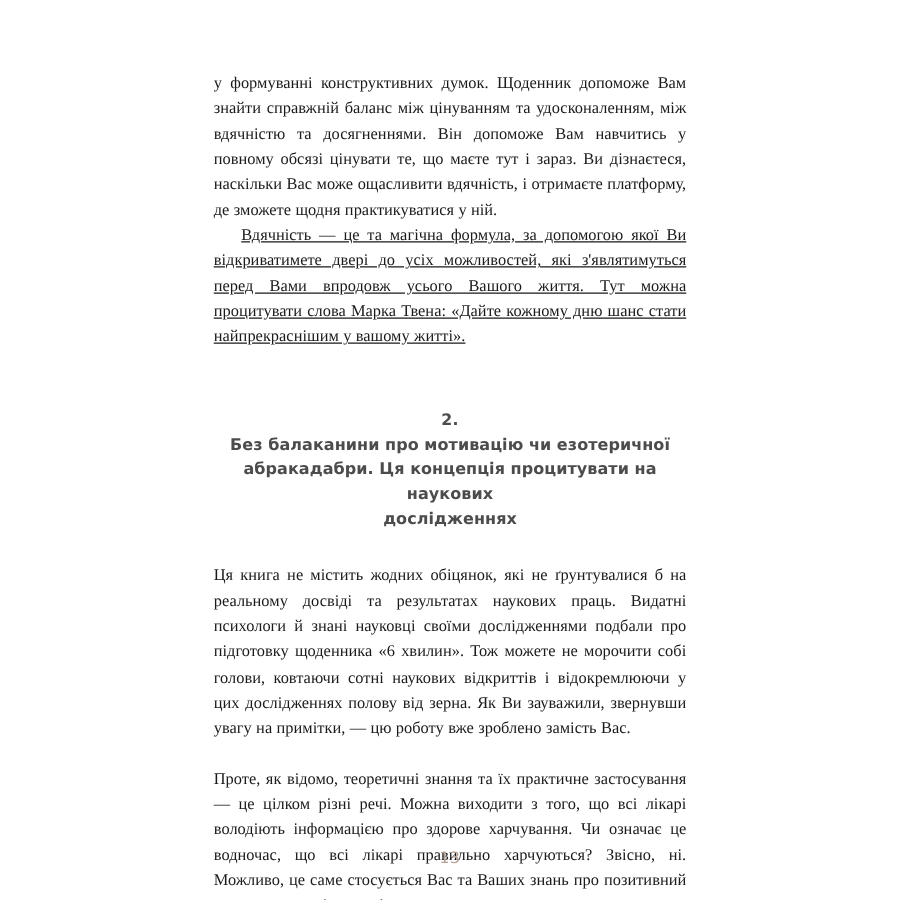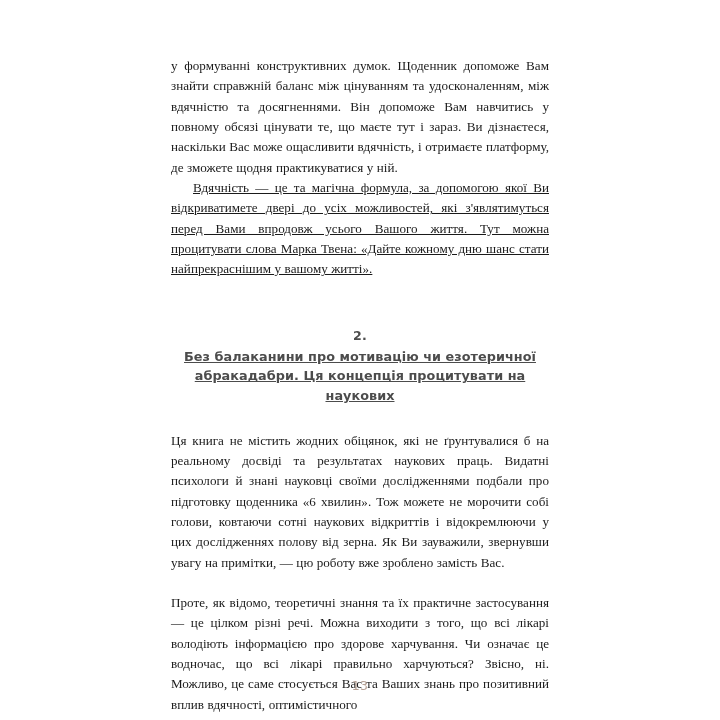--- a/index.html
+++ b/index.html
@@ -70,21 +70,20 @@
     font-weight: bold;
     color: #4c4c4c;
     line-height: 19.6px;
     letter-spacing: 0.05px;
     margin-top: 2px;
     padding: 0 8px;
   }
 
   .chapter-title .tline {
     display: block;
-    text-decoration: underline;
   }
 
   .page-number {
     position: absolute;
     left: 0;
     right: 0;
     top: 678px;
     text-align: center;
     font-family: "DejaVu Sans", sans-serif;
     font-size: 12.5px;
@@ -102,20 +101,21 @@
 
     <p class="body-par">у формуванні конструктивних думок. Щоденник допоможе Вам знайти справжній баланс між цінуванням та удосконаленням, між вдячністю та досягненнями. Він допоможе Вам навчитись у повному обсязі цінувати те, що маєте тут і зараз. Ви дізнаєтеся, наскільки Вас може ощасливити вдячність, і отримаєте платформу, де зможете щодня практикуватися у ній.</p>
 
     <p class="body-par indent">Вдячність — це та магічна формула, за допомогою якої Ви відкриватимете двері до усіх можливостей, які з'являтимуться перед Вами впродовж усього Вашого життя. Тут можна процитувати слова Марка Твена: «Дайте кожному дню шанс стати найпрекраснішим у вашому житті».</p>
 
     <div class="chapter-block">
       <div class="chapter-number">2.</div>
       <div class="chapter-title">
         <span class="tline">Без балаканини про мотивацію чи езотеричної</span>
         <span class="tline">абракадабри. Ця концепція процитувати на наукових</span>
+        <span class="tline">дослідженнях</span>
       </div>
     </div>
 
     <p class="body-par">Ця книга не містить жодних обіцянок, які не ґрунтувалися б на реальному досвіді та результатах наукових праць. Видатні психологи й знані науковці своїми дослідженнями подбали про підготовку щоденника «6 хвилин». Тож можете не морочити собі голови, ковтаючи сотні наукових відкриттів і відокремлюючи у цих дослідженнях полову від зерна. Як Ви зауважили, звернувши увагу на примітки, — цю роботу вже зроблено замість Вас.</p>
 
     <div class="gap-par"></div>
 
     <p class="body-par">Проте, як відомо, теоретичні знання та їх практичне застосування — це цілком різні речі. Можна виходити з того, що всі лікарі володіють інформацією про здорове харчування. Чи означає це водночас, що всі лікарі правильно харчуються? Звісно, ні. Можливо, це саме стосується Вас та Ваших знань про позитивний вплив вдячності, оптимістичного</p>
 
   </div>

